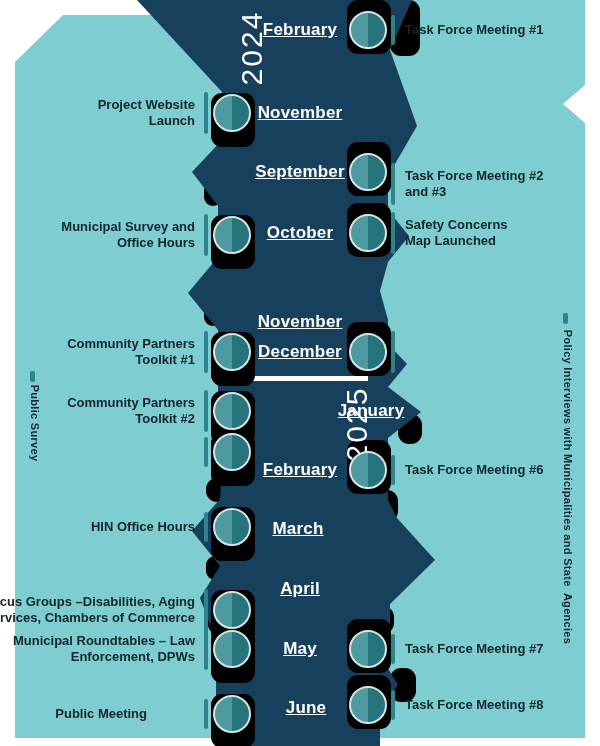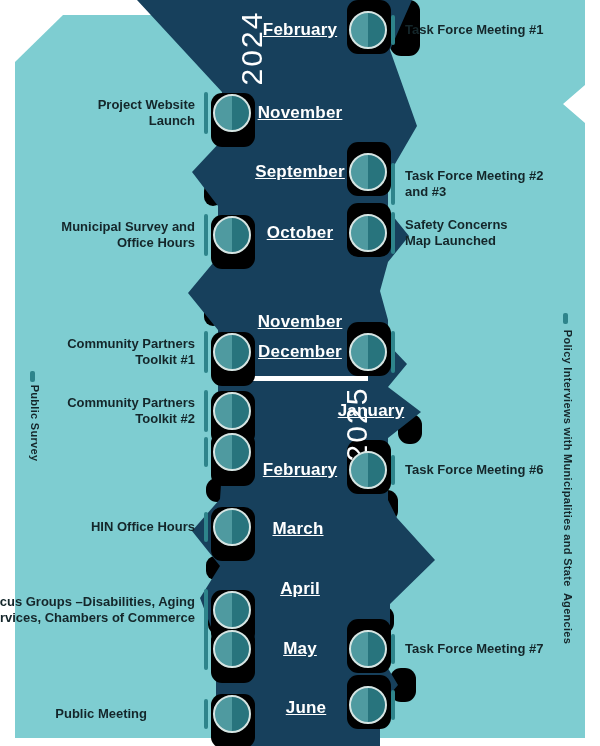--- a/index.html
+++ b/index.html
@@ -92,20 +92,21 @@
       </div>
       <div class="event left" style="top: 527px;">
         <div class="txt">HIN Office Hours</div>
         <div class="tick" style="height: 30px;"></div>
       </div>
       <div class="event left" style="top: 610px;">
         <div class="txt">Focus Groups –Disabilities, Aging<br>Services, Chambers of Commerce</div>
         <div class="tick" style="height: 42px;"></div>
       </div>
       <div class="event left" style="top: 649px;">
+        <div class="txt">Municipal Roundtables – Law<br>Enforcement, DPWs</div>
         <div class="tick" style="height: 42px;"></div>
       </div>
       <div class="event left" style="top: 714px; gap: 48px;">
         <div class="txt">Public Meeting</div>
         <div class="tick" style="height: 30px;"></div>
       </div>
       <div class="event right" style="top: 30px;">
         <div class="tick" style="height: 30px;"></div>
         <div class="txt">Task Force Meeting #1</div>
       </div>
@@ -123,20 +124,21 @@
       <div class="event right" style="top: 470px;">
         <div class="tick" style="height: 30px;"></div>
         <div class="txt">Task Force Meeting #6</div>
       </div>
       <div class="event right" style="top: 649px;">
         <div class="tick" style="height: 30px;"></div>
         <div class="txt">Task Force Meeting #7</div>
       </div>
       <div class="event right" style="top: 705px;">
         <div class="tick" style="height: 30px;"></div>
+        <div class="txt">Task Force Meeting #8</div>
       </div>
     </div>
   <div id="nodes-layer">
       <div class="node" style="left: 232px; top: 113px;"></div>
       <div class="node" style="left: 232px; top: 235px;"></div>
       <div class="node" style="left: 232px; top: 352px;"></div>
       <div class="node" style="left: 232px; top: 411px;"></div>
       <div class="node" style="left: 232px; top: 452px;"></div>
       <div class="node" style="left: 232px; top: 527px;"></div>
       <div class="node" style="left: 232px; top: 610px;"></div>

